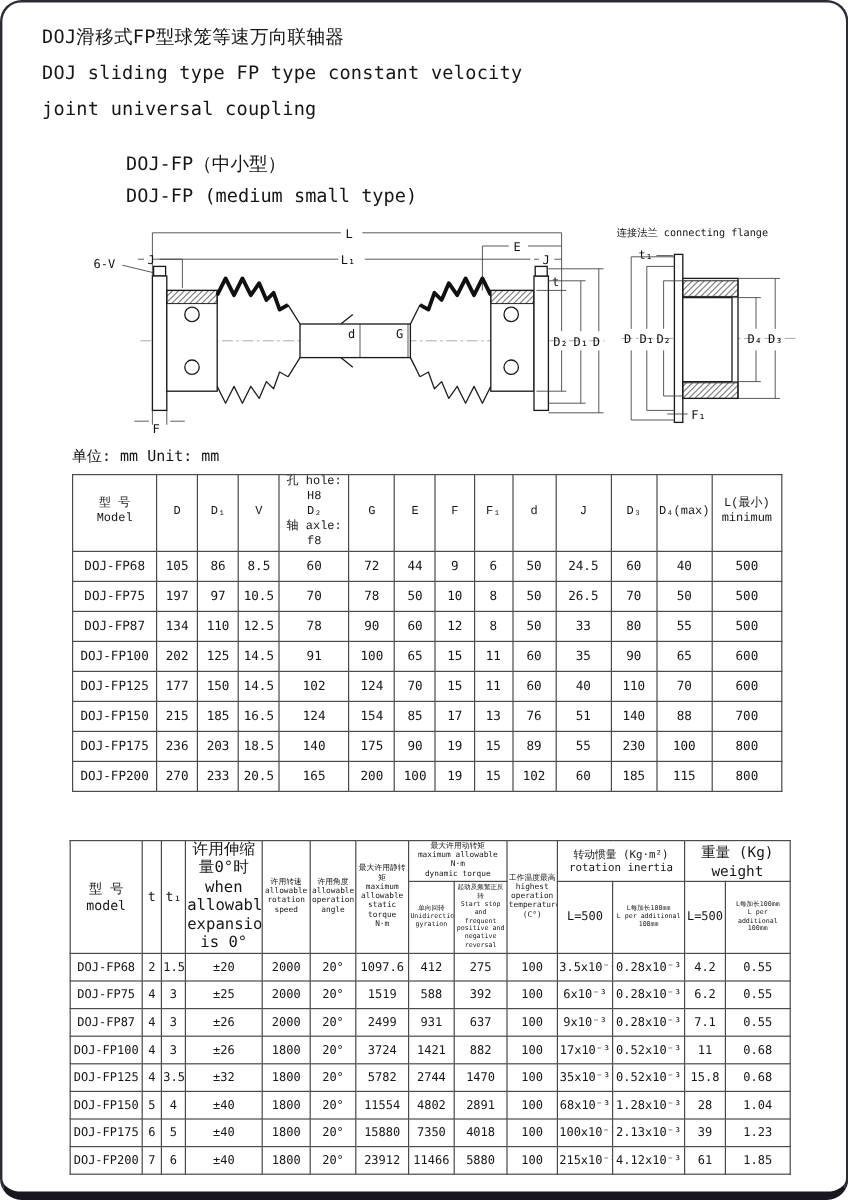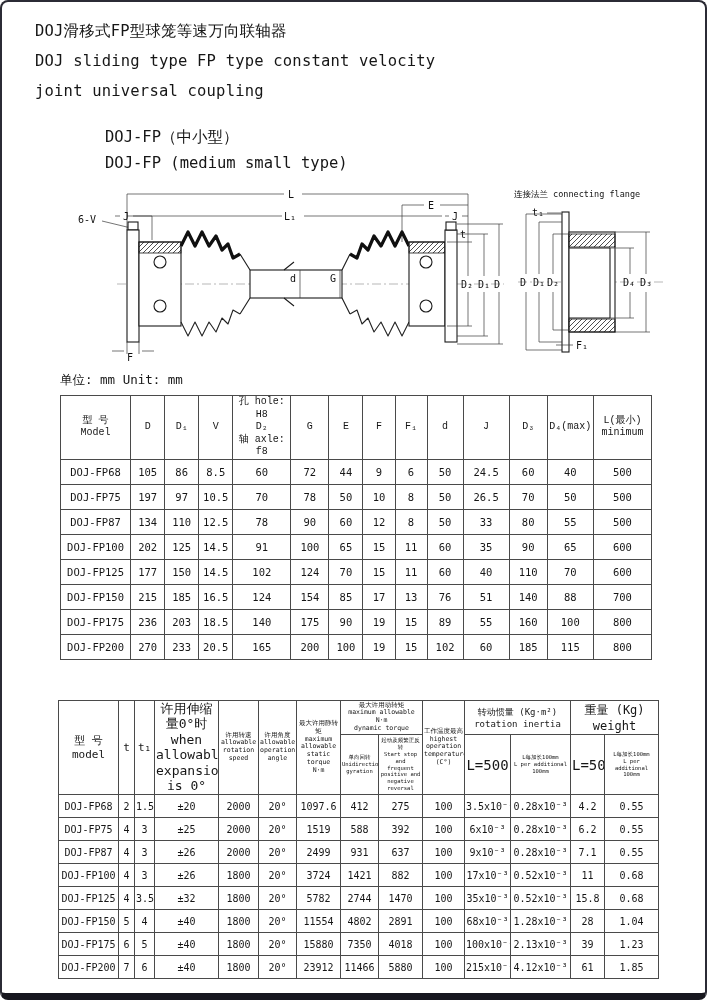--- a/index.html
+++ b/index.html
@@ -3,21 +3,21 @@
 <meta charset="utf-8">
 <style>
   html,body{margin:0;padding:0;background:#fff;}
   .page{
     position:relative;
     width:707px;height:1000px;
     box-sizing:border-box;
     background:#fff;
     border:2px solid #2b2b35;
     border-bottom:7px solid #17171f;
-    border-radius:8px;
+    border-radius:18px;
     overflow:hidden;
     font-family:"DejaVu Sans Mono","DejaVu Sans",monospace;
     color:#161616;
   }
   .titles{margin:14px 0 0 33px;line-height:30px;font-size:15.5px;letter-spacing:.2px;}
   .subtitle{margin:18px 0 0 103px;line-height:26px;font-size:15.5px;}
   .drawing-wrap{margin:8px 0 0 30px;height:180px;}
   svg text{font-size:10px;fill:#111;font-family:"DejaVu Sans Mono","DejaVu Sans",monospace;}
   svg text.cap{font-size:8.5px;}
   .ln{fill:none;stroke:#1a1a1a;stroke-width:1.1;}
@@ -34,21 +34,21 @@
   th,td{border:1px solid #4a4a4a;text-align:center;vertical-align:middle;
         padding:0 1px;overflow:hidden;}
   th{font-weight:normal;white-space:pre-line;}
   .t1 th{height:46px;font-size:10px;line-height:1.25;font-family:Liberation Mono, monospace;}
   .t1 td{height:24px;font-size:10.5px;}
   .t2 td{height:22px;font-size:10px;}
   .th-lg{font-size:11px;}
   .th-md{font-size:13px;line-height:1.2;}
   .th-xs{font-size:6.5px;line-height:1.2;}
   .th-xxs{font-size:5.5px;line-height:1.25;}
-  .th-l500{font-size:14px;}
+  .th-l500{font-size:10px;}
   .th-wt{font-size:12px;}
   .th-in{font-size:9px;}
   .t2 thead tr:first-child th{height:30px;}
   .t2 thead tr:last-child th{height:24px;}
 </style>
 </head>
 <body>
 
 <div class="page">
 
@@ -349,21 +349,21 @@
           <td>236</td>
           <td>203</td>
           <td>18.5</td>
           <td>140</td>
           <td>175</td>
           <td>90</td>
           <td>19</td>
           <td>15</td>
           <td>89</td>
           <td>55</td>
-          <td>160</td>
+          <td>230</td>
           <td>100</td>
           <td>800</td>
         </tr>
         <tr>
           <td>DOJ-FP200</td>
           <td>270</td>
           <td>233</td>
           <td>20.5</td>
           <td>165</td>
           <td>200</td>

